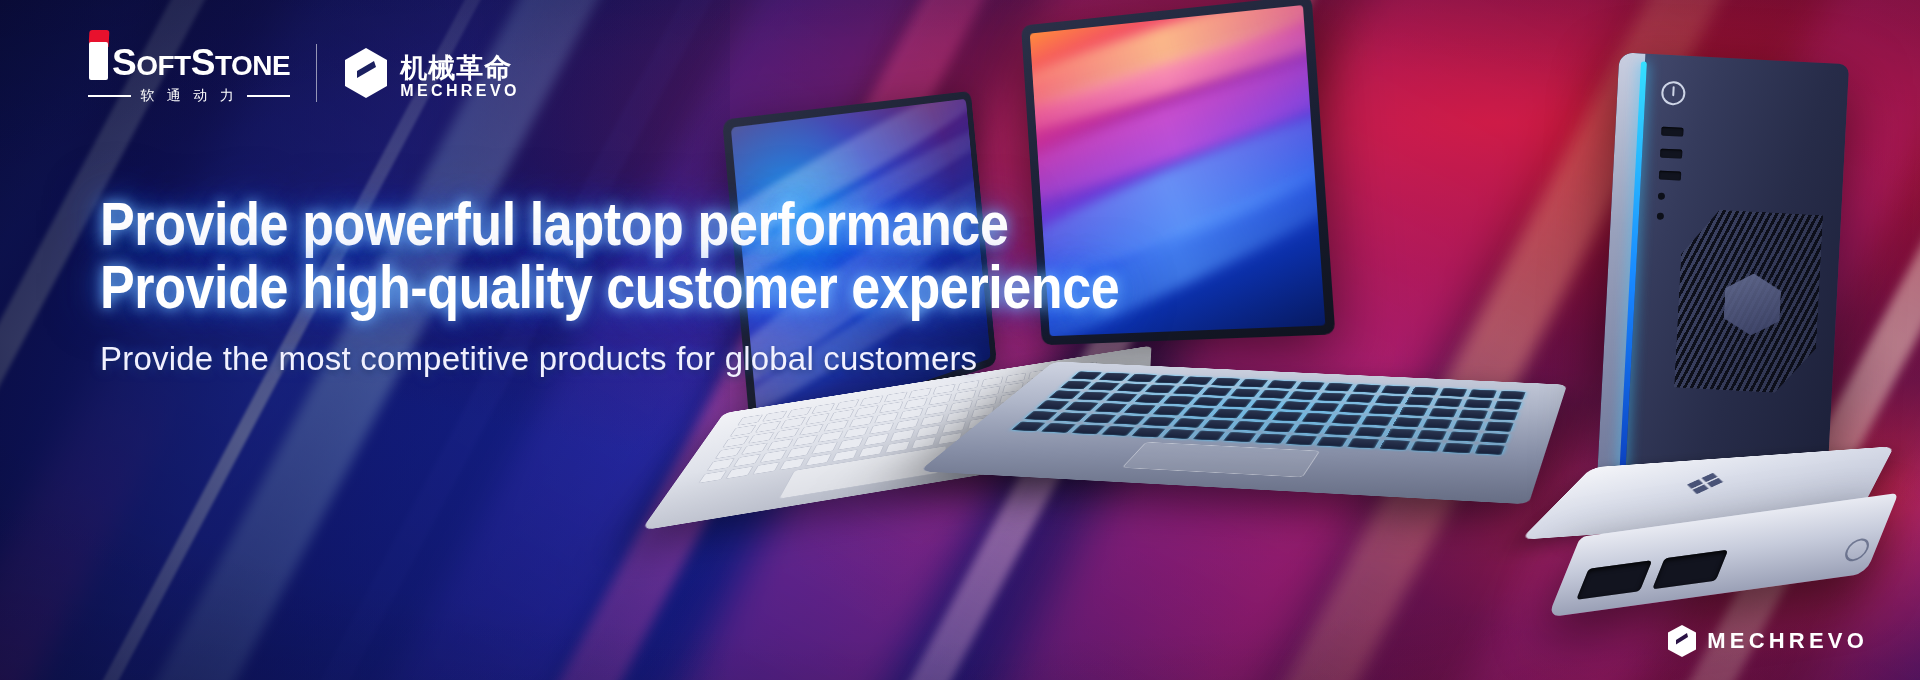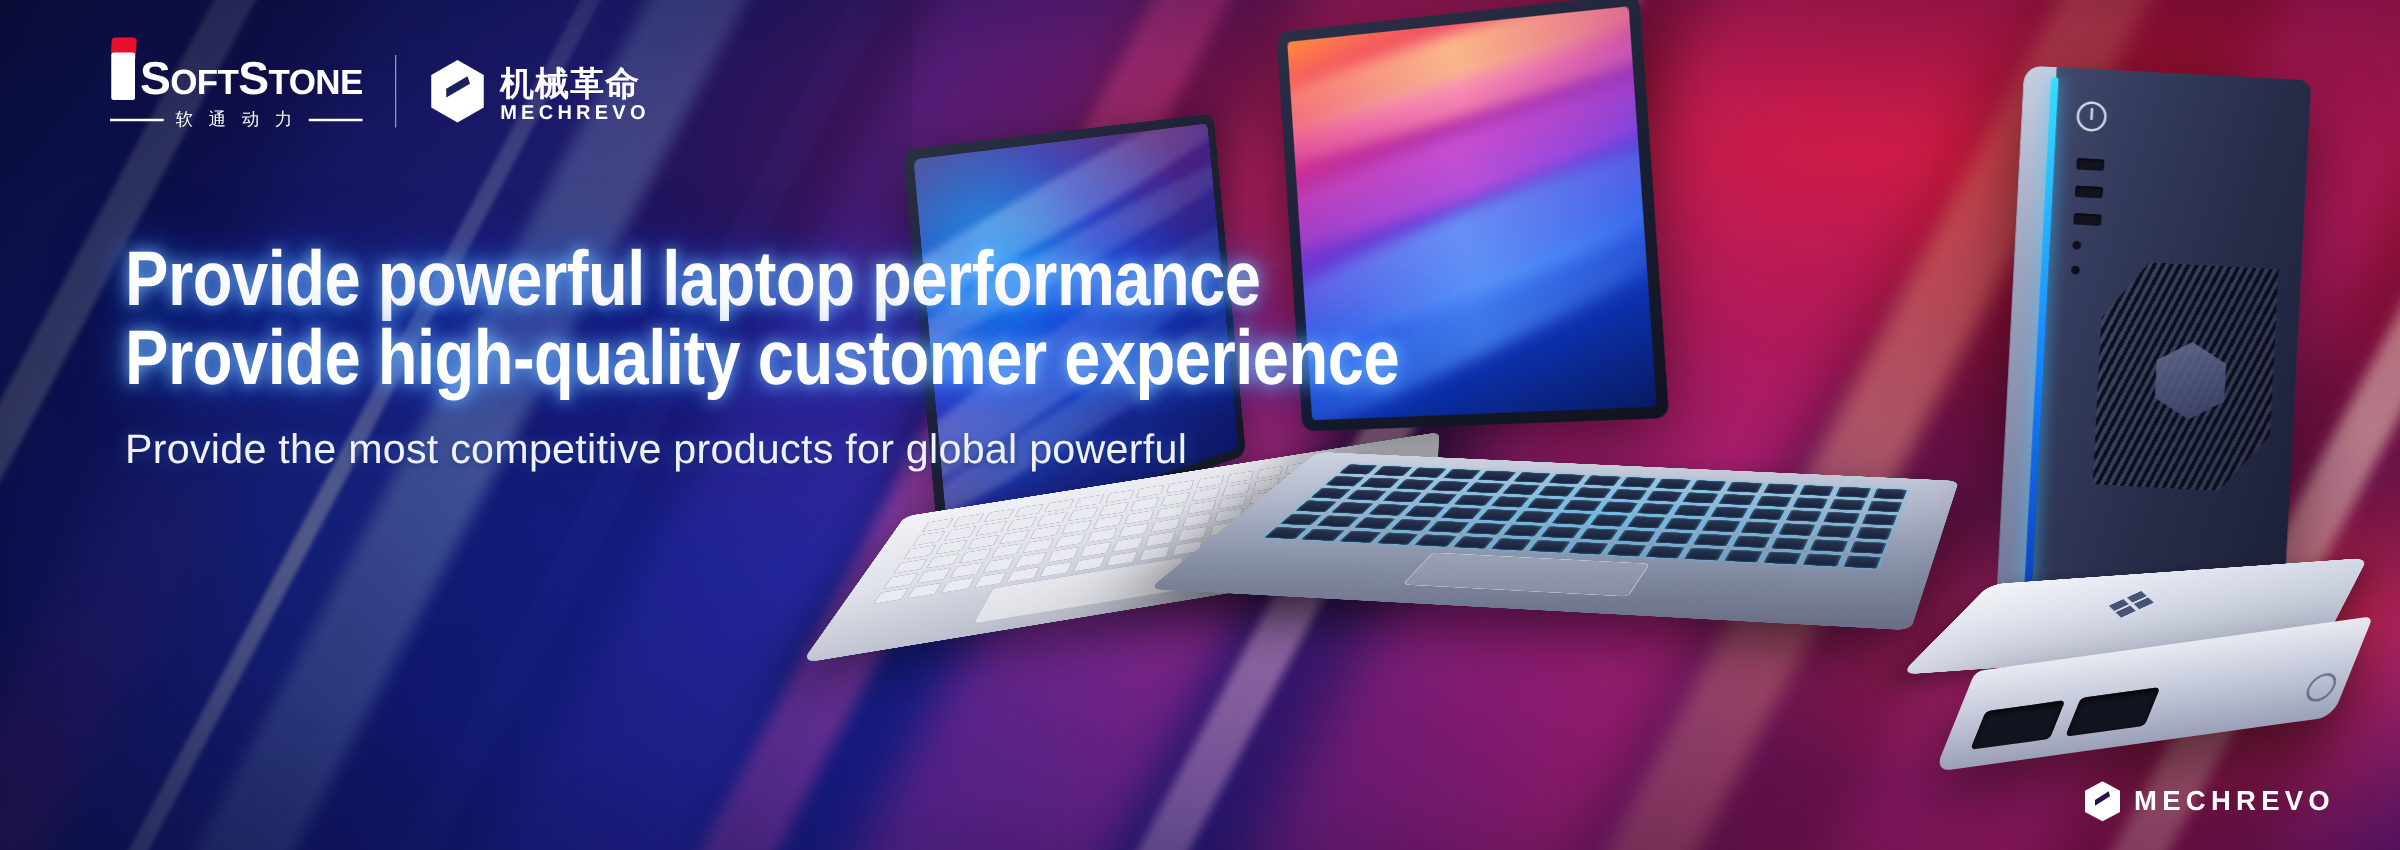--- a/index.html
+++ b/index.html
@@ -728,21 +728,21 @@
       </span>
     </div>
 
   </div>
 
   <div class="copy">
     <div class="headline">
       <span class="headline-line">Provide powerful laptop performance</span>
       <span class="headline-line">Provide high-quality customer experience</span>
     </div>
-    <div class="subtitle">Provide the most competitive products for global powerful</div>
+    <div class="subtitle">Provide the most competitive products for global customers</div>
   </div>
 
   <div class="bottom-logo">
     <span class="bl-hex">
       <svg viewBox="0 0 30 34" width="30" height="34">
         <path d="M15 1 L29 8.5 L29 25.5 L15 33 L1 25.5 L1 8.5 Z" fill="#ffffff"></path>
         <path d="M20 9 L9 16 L9 20.5 L21 13 Z" fill="#2a1245"></path>
         <path d="M9 23 L21 15.5 L21 20 L10 26.5 Z" fill="#2a1245" opacity="0"></path>
       </svg>
     </span>

